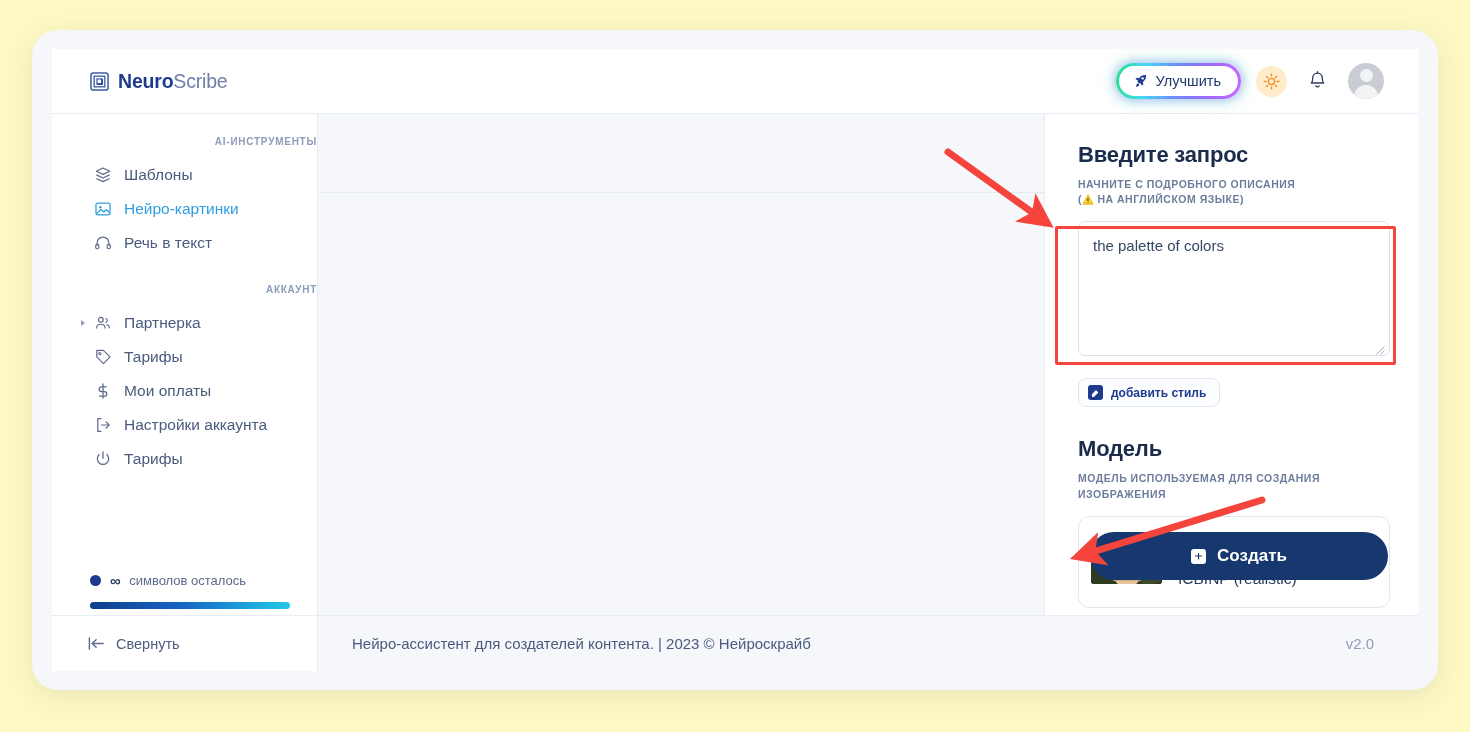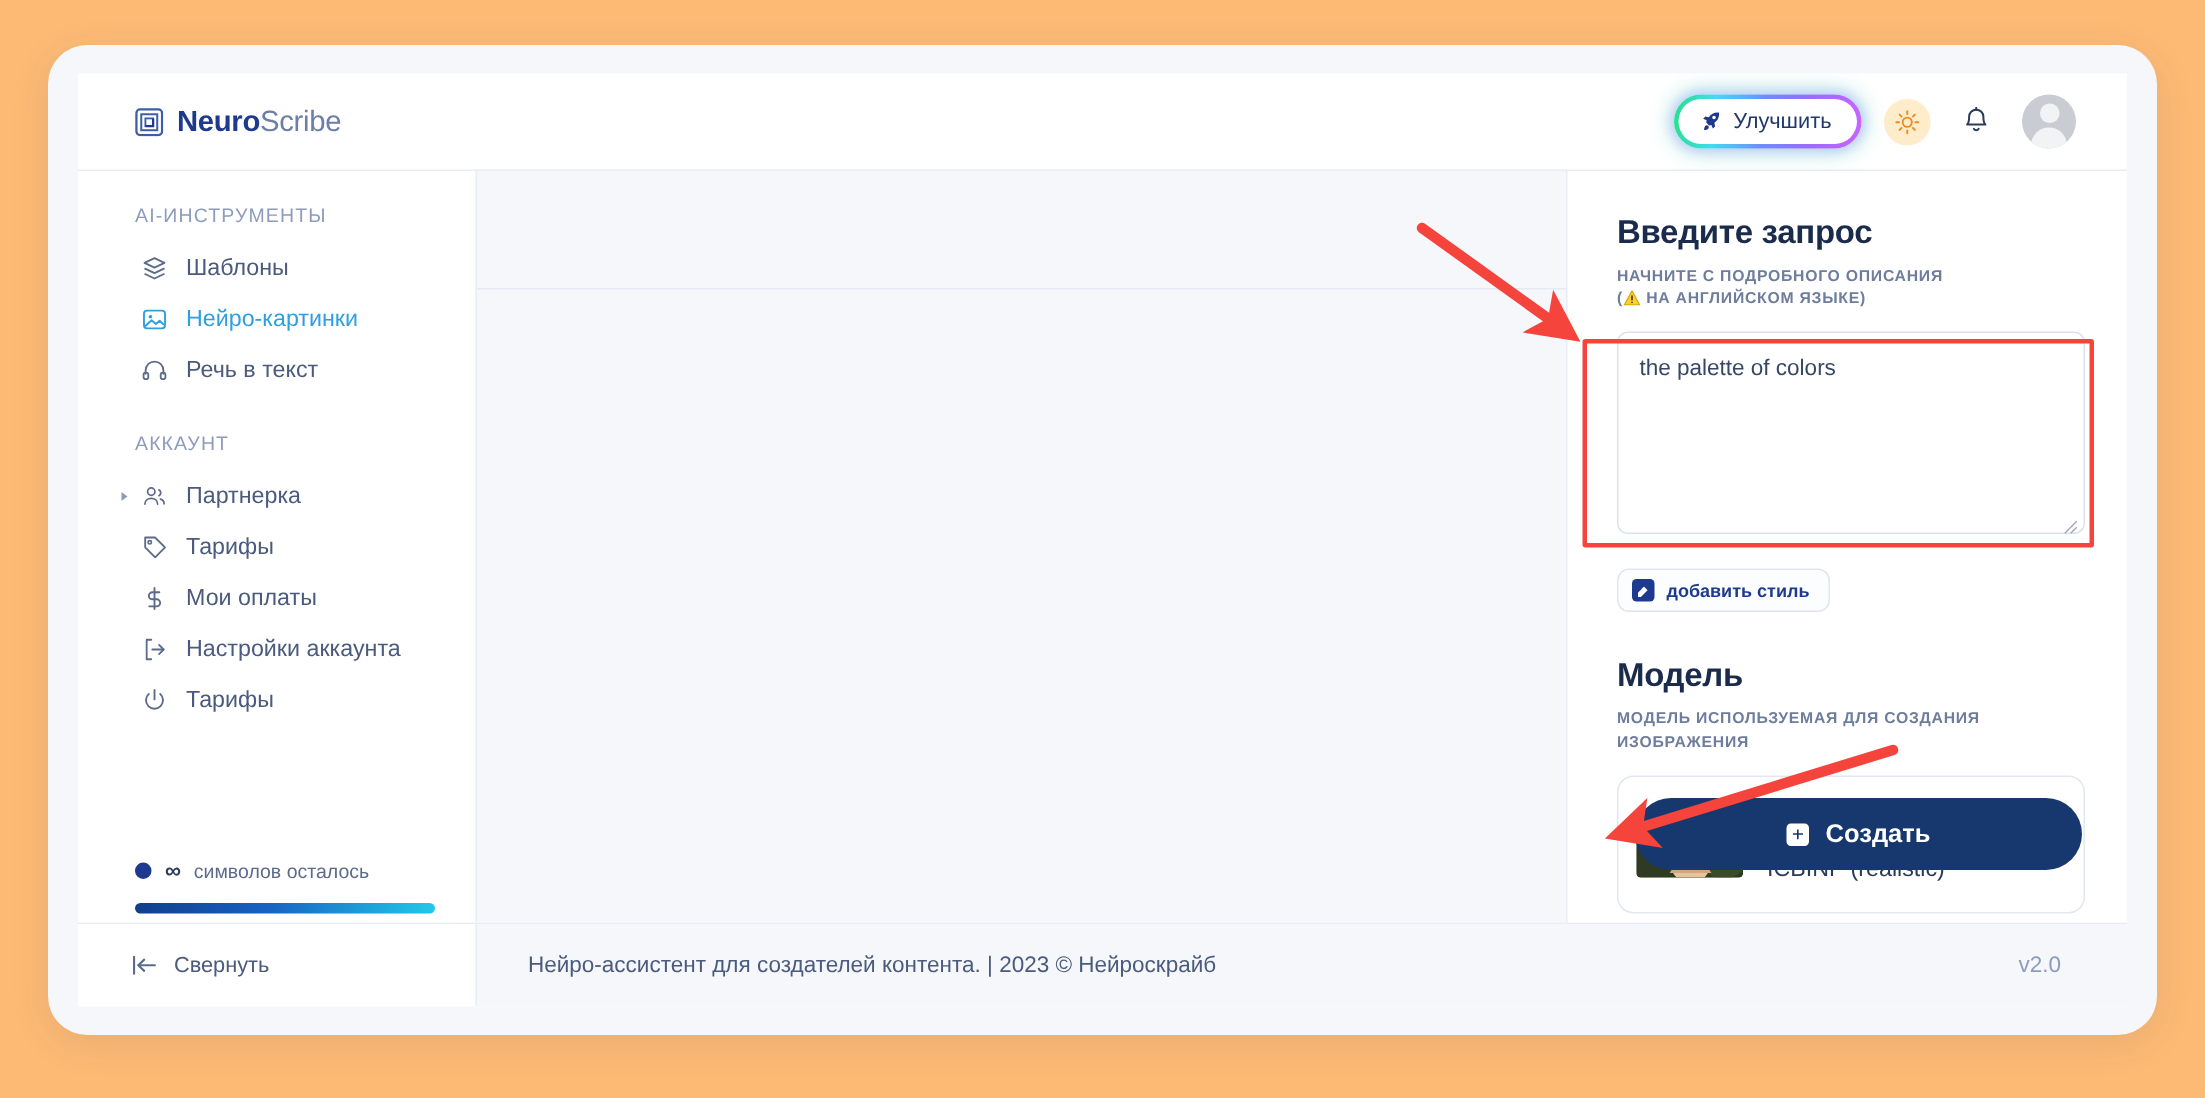--- a/index.html
+++ b/index.html
@@ -6,21 +6,21 @@
   * { box-sizing: border-box; margin: 0; padding: 0; }
   html, body {
     width: 1470px; height: 732px;
     font-family: "Liberation Sans", "DejaVu Sans", sans-serif;
     background: #eef1f8;
     overflow: hidden;
   }
   #page {
     position: relative;
     width: 1470px; height: 732px;
-    background: #fdba74;
+    background: #fef9c3;
   }
 
   
   .window-frame {
     position: absolute;
     left: 32px; top: 30px;
     width: 1406px; height: 660px;
     background: #f5f7fb;
     border-radius: 26px;
     box-shadow: 0 6px 26px rgba(38,60,110,0.10);
@@ -124,26 +124,27 @@
   .sidebar {
     width: 266px;
     flex: 0 0 266px;
     background: #ffffff;
     border-right: 1px solid #e8ecf4;
     position: relative;
     padding: 22px 0 0 0;
     overflow: hidden;
   }
   .side-section-title {
-    font-size: 13px;
+    font-size: 10px;
     letter-spacing: 0.75px;
     color: #8e9cbb;
-    font-weight: 400;
+    font-weight: 700;
     padding: 0 0 11px 38px;
     text-transform: uppercase;
+    text-align: right;
   }
   .side-section-title.second { padding-top: 24px; }
   .nav-item {
     display: flex;
     align-items: center;
     gap: 12px;
     padding: 7.5px 14px 7.5px 41px;
     font-size: 15.5px;
     color: #4b5b7d;
     cursor: pointer;

